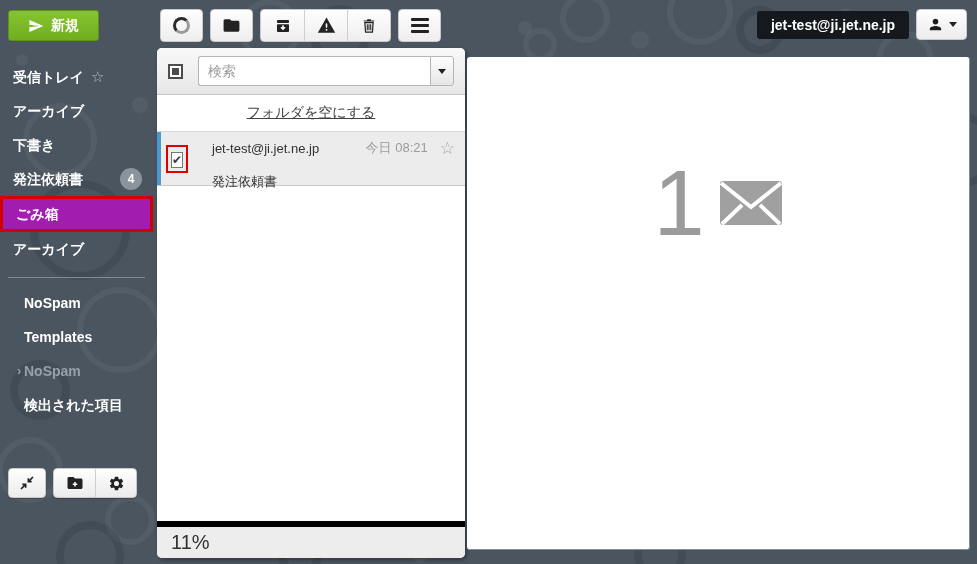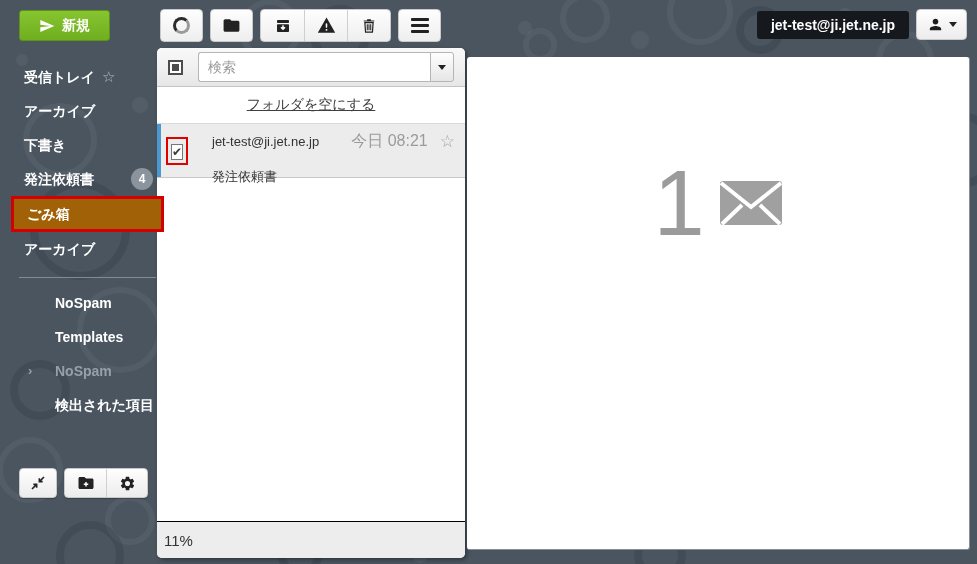--- a/index.html
+++ b/index.html
@@ -1,33 +1,33 @@
 <!DOCTYPE html>
 <html><head>
 <meta charset="utf-8">
 <style>
   * { margin:0; padding:0; box-sizing:border-box; }
   html,body { width:977px; height:564px; overflow:hidden; }
   body { font-family:"Liberation Sans","DejaVu Sans",sans-serif; background:#4a5560; position:relative; }
   .bg-circles { position:absolute; inset:0; z-index:0; }
 
   
-  .sidebar { position:absolute; left:11px; top:0; width:155px; height:508px; z-index:2; }
+  .sidebar { position:absolute; left:0; top:0; width:155px; height:508px; z-index:2; }
   .compose { position:absolute; left:8px; top:10px; width:91px; height:31px;
     background:linear-gradient(#87c431,#6fae1f); border:1px solid #5d9414; border-radius:3px;
     color:#fff; font-weight:bold; font-size:14px; display:flex; align-items:center; justify-content:center; gap:7px; cursor:pointer; }
   .folders { position:absolute; top:60px; left:0; width:155px; }
   .f-item { height:34px; line-height:34px; padding-left:13px; color:#fff; font-size:14px; font-weight:bold;
     position:relative; cursor:pointer; white-space:nowrap; }
   .f-item .star { color:#b6bcc2; font-weight:normal; font-size:15px; margin-left:7px; }
   .f-item .badge { position:absolute; right:13px; top:6px; width:22px; height:22px; border-radius:50%;
     background:#8b949c; color:#fff; font-size:12px; line-height:22px; text-align:center; }
-  .f-item.selected { background:#a16207; border:3px solid #d40000; width:153px; height:36px; line-height:30px; }
+  .f-item.selected { background:#a21caf; border:3px solid #d40000; width:153px; height:36px; line-height:30px; }
   .f-divider { border:none; border-top:1px solid #828a92; margin:11px 10px 8px 8px; }
-  .f-item.child { padding-left:44px; }
+  .f-item.child { padding-left:24px; }
   .f-item.muted { color:#97a0a8; font-weight:bold; }
   .f-item .chev { position:absolute; left:17px; top:0; color:#97a0a8; font-size:13px; font-weight:bold; }
 
   .side-bottom { position:absolute; left:8px; bottom:10px; display:flex; gap:7px; }
   .wbtn { background:linear-gradient(#fefefe,#ececec); border:1px solid #c9c9c9; border-radius:4px;
     height:30px; display:flex; align-items:center; justify-content:center; cursor:pointer;
     box-shadow:0 1px 1px rgba(0,0,0,.25); }
   .wbtn.single { width:38px; }
   .wbtn-group { display:flex; background:linear-gradient(#fefefe,#ececec); border:1px solid #c9c9c9;
     border-radius:4px; height:30px; box-shadow:0 1px 1px rgba(0,0,0,.25); }
@@ -51,47 +51,47 @@
     background:#15191d; border-radius:3px; color:#fff; font-size:14px; font-weight:bold;
     display:flex; align-items:center; justify-content:center; }
   .person-btn { position:absolute; left:916px; top:9px; width:51px; height:31px; z-index:2;
     background:linear-gradient(#fefefe,#ececec); border:1px solid #c9c9c9; border-radius:4px;
     display:flex; align-items:center; justify-content:center; gap:5px; cursor:pointer; }
   .caret { width:0; height:0; border-left:4px solid transparent; border-right:4px solid transparent; border-top:5px solid #222; }
 
   
   .list-pane { position:absolute; left:157px; top:48px; width:308px; height:510px; z-index:1;
     background:#fff; border-radius:5px; box-shadow:2px 2px 4px rgba(0,0,0,.35); overflow:hidden; }
-  .lp-header { height:39px; background:linear-gradient(#f9f9f9,#e7e7e7); border-bottom:1px solid #c4c4c4;
+  .lp-header { height:47px; background:linear-gradient(#f9f9f9,#e7e7e7); border-bottom:1px solid #c4c4c4;
     display:flex; align-items:center; padding:0 11px; }
   .sel-all { width:15px; height:15px; border:2px solid #4c4c4c; background:#fff; display:flex;
     align-items:center; justify-content:center; cursor:pointer; }
   .sel-all i { display:block; width:7px; height:7px; background:#4c4c4c; }
   .search-input { flex:1; height:30px; margin-left:15px; border:1px solid #b5b5b5; border-right:none;
     border-radius:3px 0 0 3px; padding:0 9px; font-size:14px; color:#333; outline:none; }
   .search-input::placeholder { color:#9a9a9a; }
   .search-drop { width:24px; height:30px; background:linear-gradient(#fefefe,#e6e6e6);
     border:1px solid #b5b5b5; border-radius:0 3px 3px 0; display:flex; align-items:center; justify-content:center; cursor:pointer; }
   .empty-row { height:37px; background:#fff; border-bottom:1px solid #d9d9d9;
     display:flex; align-items:center; justify-content:center; }
   .empty-row a { color:#404040; font-size:14px; text-decoration:underline; cursor:pointer; }
   .msg-row { height:54px; background:#ececec; border-bottom:1px solid #c9c9c9; position:relative; cursor:pointer; }
   .msg-stripe { position:absolute; left:0; top:0; bottom:0; width:4px; background:#4a97d2; }
   .cb-annot { position:absolute; left:9px; top:13px; border:2px solid #e00000; padding:3px; }
   .msg-cb { width:16px; height:16px; background:#fff; border:1px solid #777; color:#3b3b3b;
     font-size:12px; line-height:14px; text-align:center; cursor:pointer; }
   .msg-main { position:absolute; left:55px; right:10px; top:7px; }
   .msg-line1 { display:flex; align-items:center; }
   .msg-sender { flex:1; color:#333; font-size:13px; }
-  .msg-date { color:#9b9b9b; font-size:16px; margin-right:12px; }
+  .msg-date { color:#9b9b9b; font-size:13px; margin-right:12px; }
   .msg-star { color:#a6a6a6; font-size:17px; line-height:1; cursor:pointer; }
   .msg-subject { color:#333; font-size:13px; margin-top:16px; }
   .lp-footer { position:absolute; left:0; right:0; bottom:0; height:37px; background:#ededed;
-    border-top:1px solid #000000; display:flex; align-items:center; padding-left:7px;
-    font-size:15px; color:#333; }
+    border-top:6px solid #000000; display:flex; align-items:center; padding-left:14px;
+    font-size:20px; color:#333; }
 
   
   .read-pane { position:absolute; left:467px; top:57px; width:503px; height:493px; z-index:1;
     background:#fff; border-radius:3px; border-right:1px solid #848e97; border-bottom:1px solid #848e97;
     display:flex; justify-content:center; align-items:flex-start; }
   .read-center { margin-top:100px; display:flex; align-items:center; gap:14px; }
   .big-count { font-size:92px; color:#9b9b9b; line-height:1; font-weight:400; }
 </style>
 </head>
 <body>

